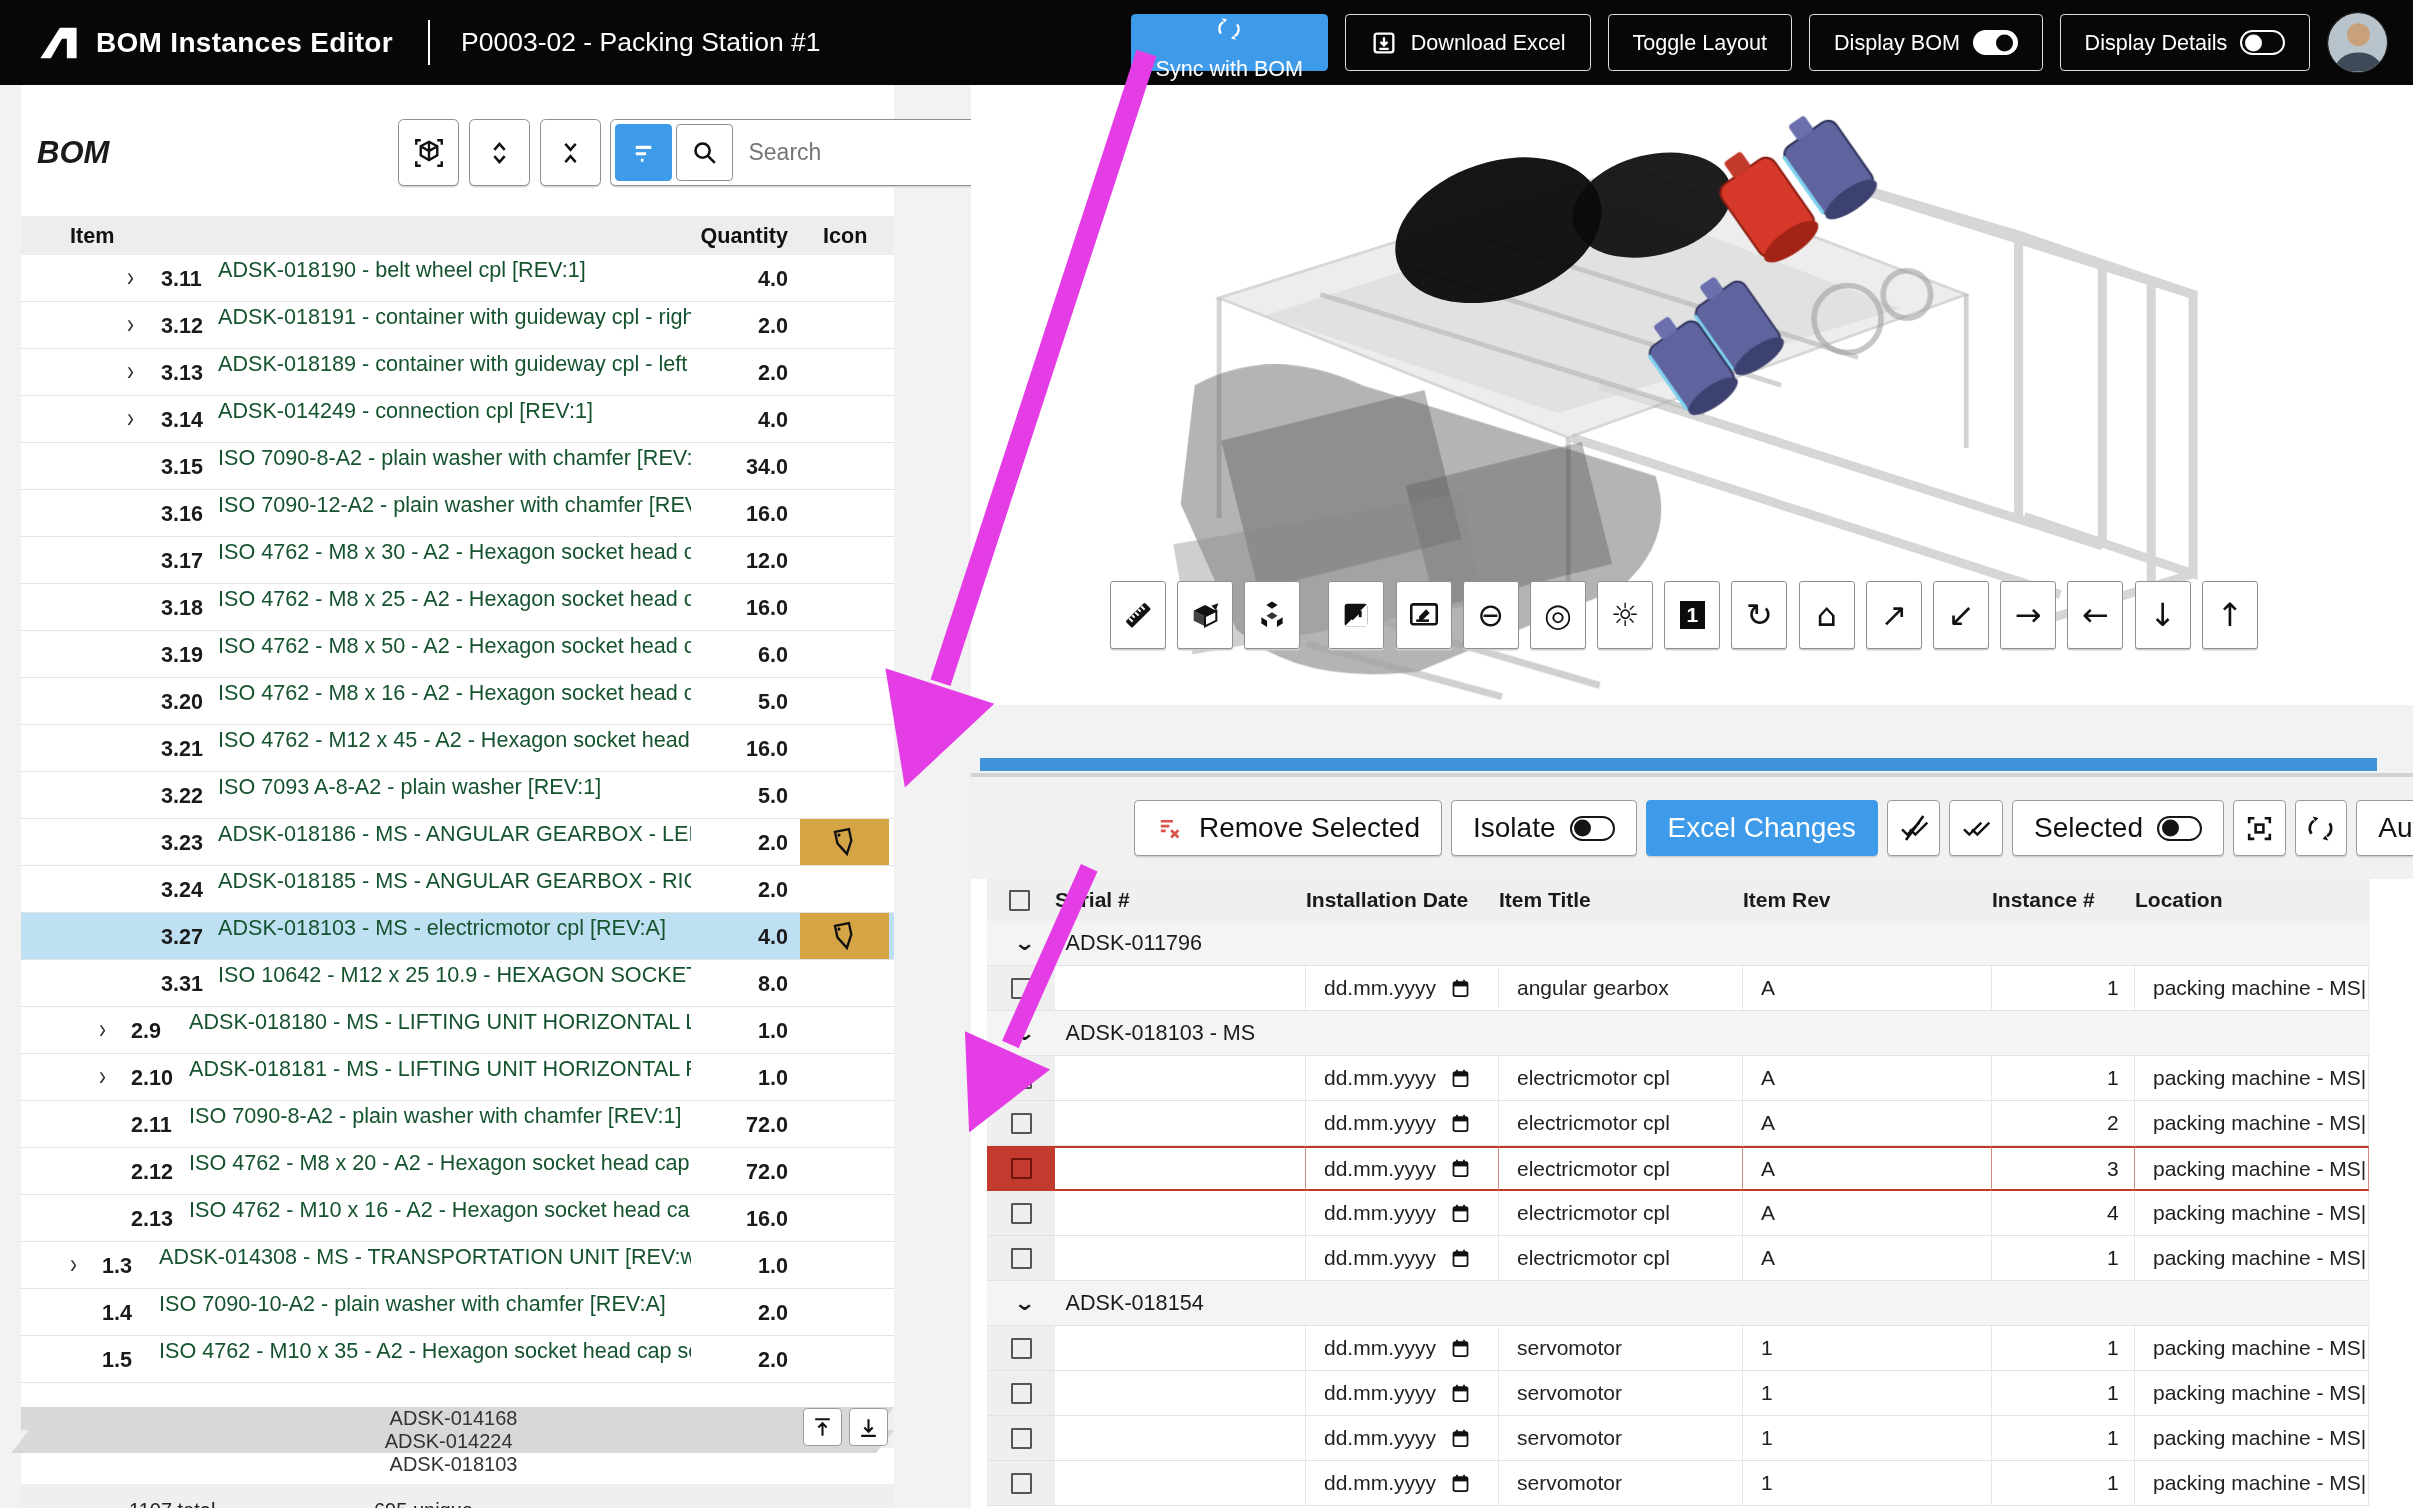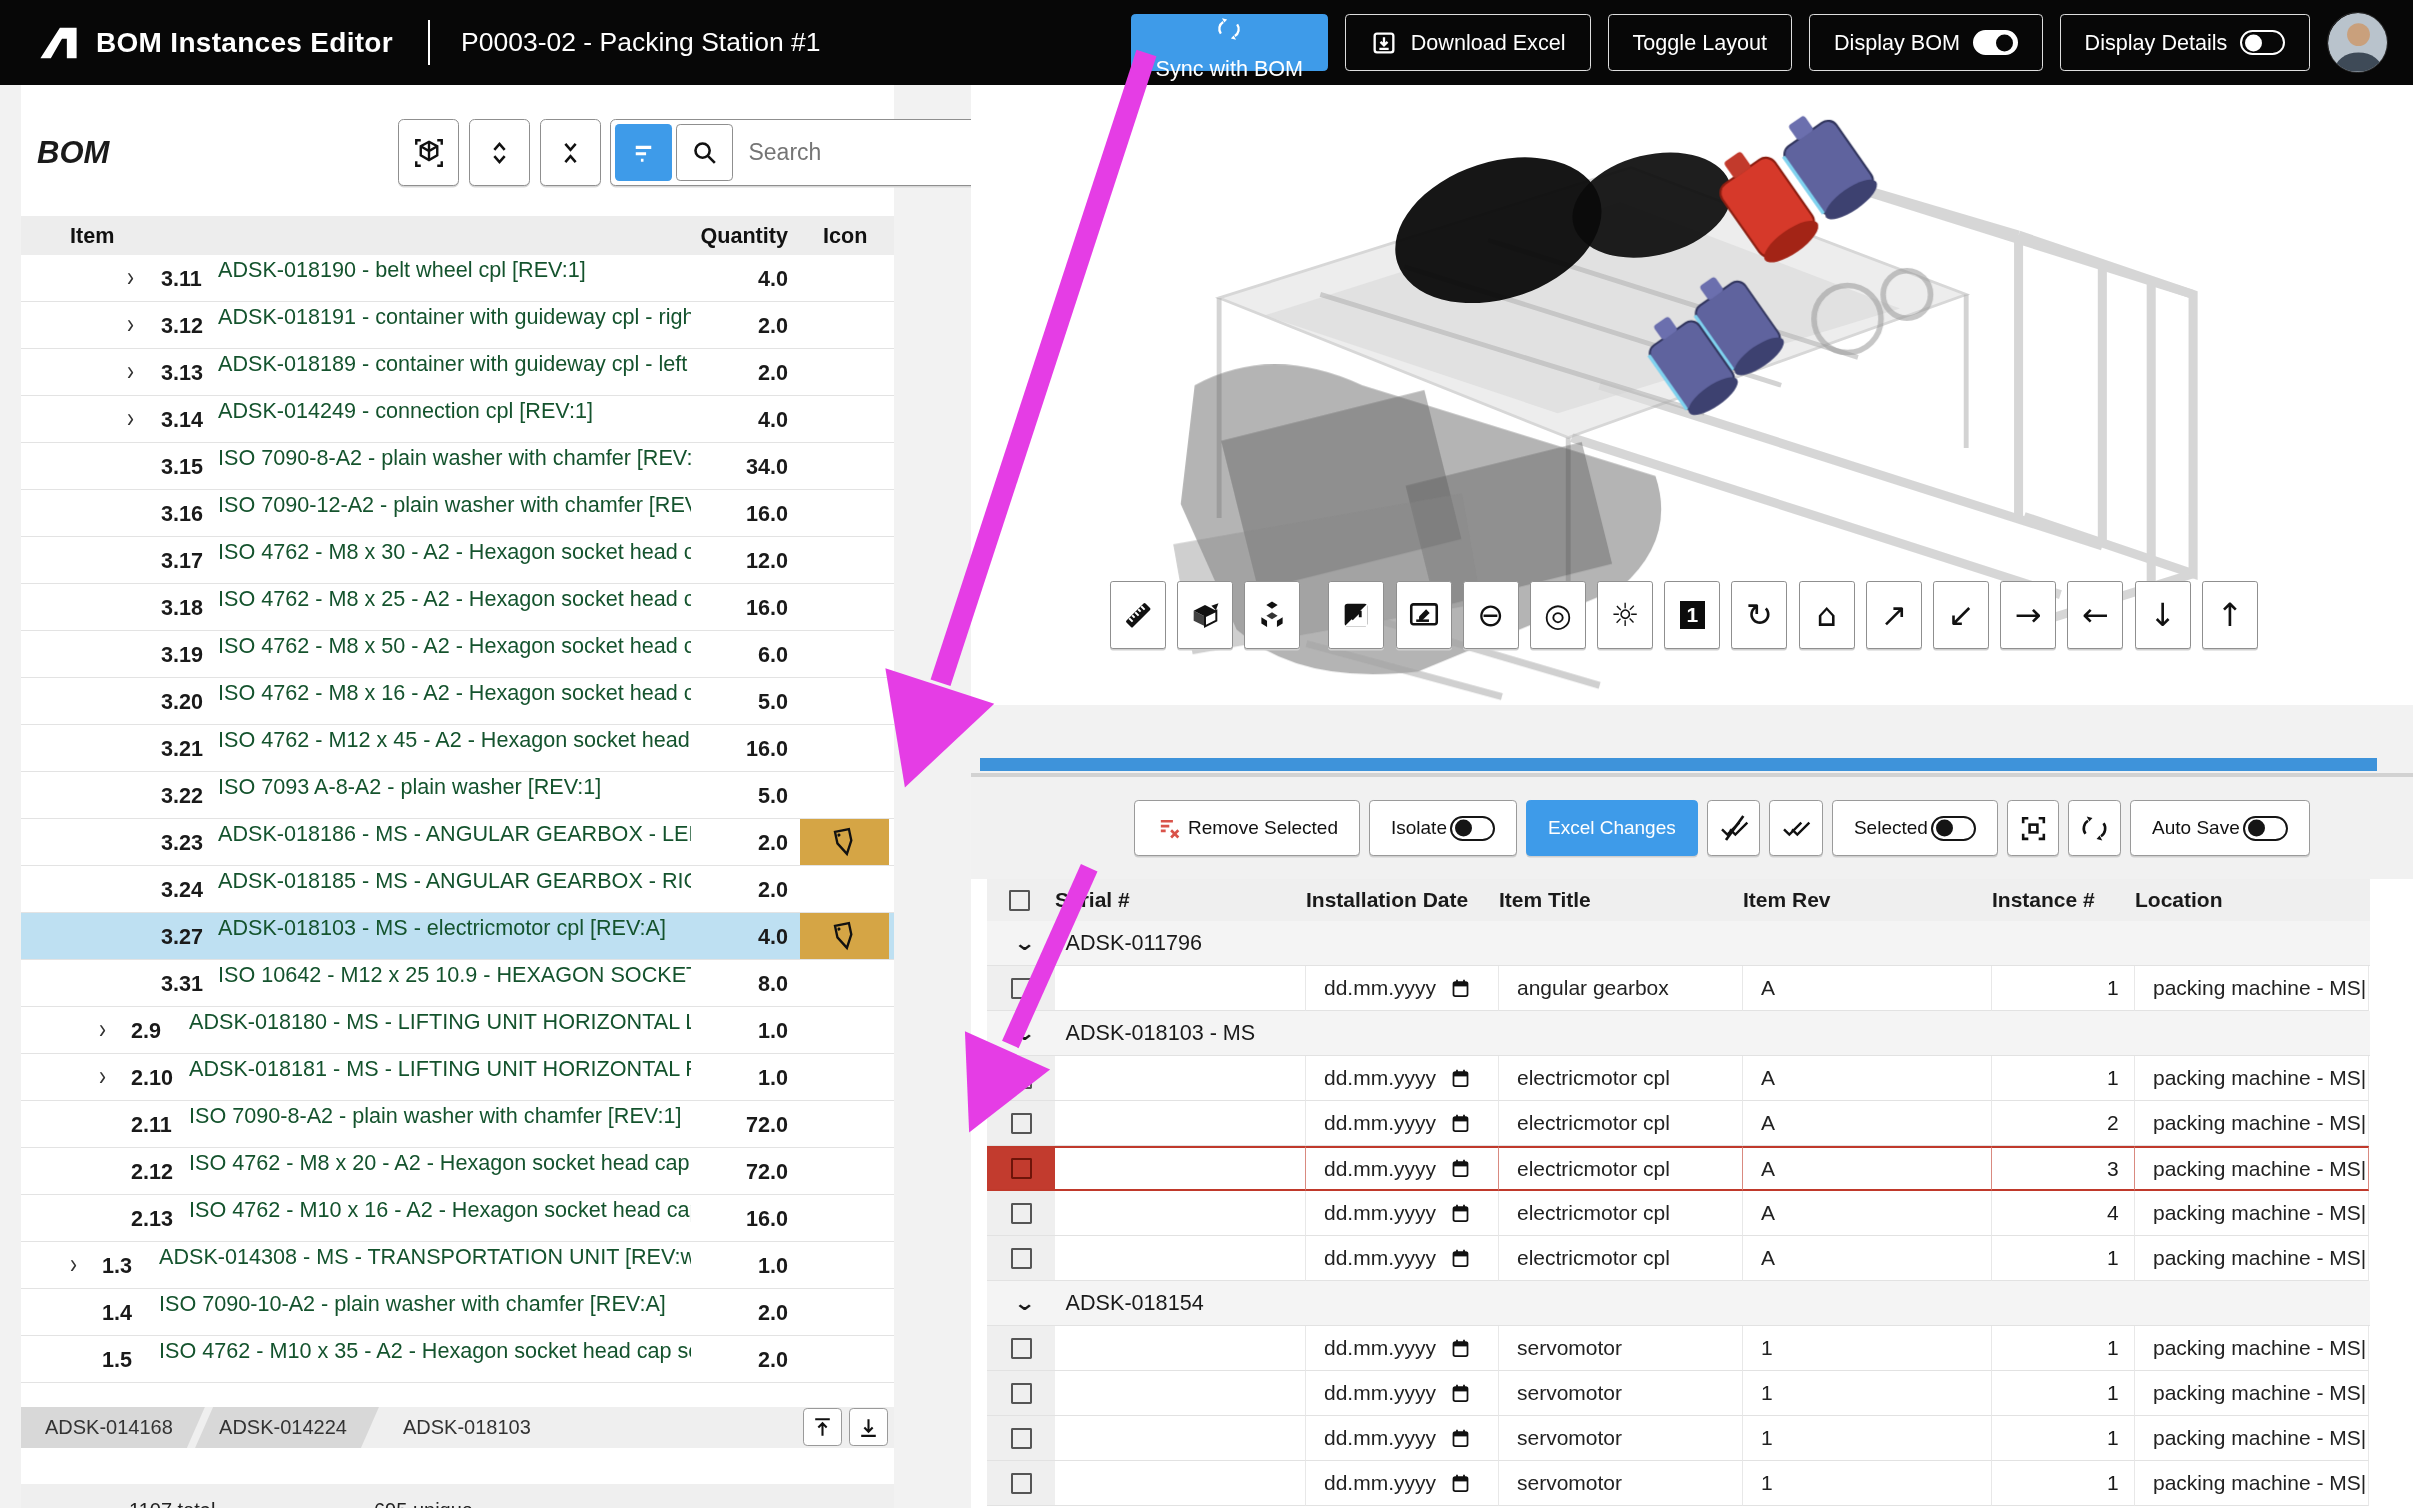--- a/index.html
+++ b/index.html
@@ -52,21 +52,21 @@
   .bom-row .chev{position:absolute;top:9.8px;font-size:21px;color:#333;transform:scaleY(1.3);}
   .bom-row .num{position:absolute;top:11.2px;font-weight:bold;}
   .bom-row .title{position:absolute;top:2px;right:203px;overflow:hidden;white-space:nowrap;color:#14532d;}
   .bom-row .qty{position:absolute;top:11.2px;right:106px;font-weight:bold;text-align:right;min-width:63px;}
   .bom-row .tagcell{position:absolute;left:779px;top:0;width:89px;height:100%;background:#D5A545;
                     display:flex;align-items:center;justify-content:center;}
   .lv3 .chev{left:106px;} .lv3 .num{left:140px;} .lv3 .title{left:197px;}
   .lv2 .chev{left:78px;} .lv2 .num{left:110px;} .lv2 .title{left:168px;}
   .lv1 .chev{left:49px;}  .lv1 .num{left:81px;} .lv1 .title{left:138px;}
 
-  .bom-crumbbar{position:absolute;left:0;top:1322px;width:873px;height:41px;background:#efefef;display:flex;align-items:stretch;}
+  .bom-crumbbar{position:absolute;left:0;top:1322px;width:873px;height:41px;background:#efefef;display:flex;align-items:stretch;flex-direction:column;}
   .crumb{display:flex;align-items:center;justify-content:center;font-size:20px;color:#333;padding:0 32px 0 24px;cursor:pointer;}
   .crumb.g1{background:#d8d8d8;clip-path:polygon(0 0,100% 0,calc(100% - 18px) 100%,0 100%);}
   .crumb.g2{background:#d8d8d8;clip-path:polygon(18px 0,100% 0,calc(100% - 18px) 100%,0 100%);margin-left:-9.8px;}
   .crumb.g3{background:transparent;}
   .crumb-btns{position:absolute;right:5.6px;top:1.4px;display:flex;gap:7px;}
   .crumb-btns .sq{width:39px;height:38px;border:1.4px solid #9a9a9a;border-radius:4.2px;background:#fff;display:flex;align-items:center;justify-content:center;cursor:pointer;}
   .bom-stats{position:absolute;left:0;top:1367px;width:873px;height:57px;background:#efefef;font-size:20px;color:#222;margin-top:32px;}
   .bom-stats .t{position:absolute;left:108px;top:15.4px;}
   .bom-stats .u{position:absolute;left:353px;top:15.4px;}
 
@@ -82,21 +82,21 @@
 
   
   .ser-heading{position:absolute;left:971px;top:707px;width:1443px;height:49px;display:flex;
                align-items:center;justify-content:center;gap:12.6px;font-size:28px;font-weight:bold;background:#fff;}
   .blue-bar{position:absolute;left:980px;top:758px;width:1397px;height:12.6px;background:#3E93DA;}
   .gray-line{position:absolute;left:971px;top:773px;width:1443px;height:3.5px;background:#d2d2d2;}
   .ser-section{position:absolute;left:971px;top:777px;width:1443px;height:732px;background:#fff;overflow:hidden;}
   .ser-band{position:absolute;left:0;top:0;width:1443px;height:102px;background:#f1f1f1;}
   .ser-toolbar{position:absolute;left:163px;top:23px;display:flex;gap:9px;align-items:stretch;height:56px;}
   .sbtn{background:#fff;border:1.4px solid #9a9a9a;border-radius:4.2px;display:flex;align-items:center;justify-content:center;
-        gap:3px;font-size:19px;color:#111;padding:0 21px;cursor:pointer;box-shadow:0 1.4px 0 #cfcfcf;white-space:nowrap;}
+        gap:14px;font-size:28px;color:#111;padding:0 21px;cursor:pointer;box-shadow:0 1.4px 0 #cfcfcf;white-space:nowrap;}
   .sbtn.blue{background:#3E9BE9;border-color:#3E9BE9;color:#fff;}
   .sbtn.iconly{padding:0 9.8px;}
 
   .ser-table{position:absolute;left:16px;top:102px;width:1383px;}
   .srow{display:grid;grid-template-columns:68px 251px 193px 244px 249px 143px 234px;}
   .s-hrow{height:42px;background:#efefef;font-size:21px;font-weight:bold;align-items:center;}
   .s-hrow>div{display:flex;align-items:center;height:100%;}
   .s-grow{height:45px;background:#f4f4f4;border-bottom:0.7px solid #e2e2e2;display:flex;align-items:center;font-size:21.6px;cursor:pointer;}
   .s-grow .gchev{margin-left:29px;font-size:21px;font-weight:bold;transform:scaleX(1.3);}
   .s-grow .glabel{margin-left:32px;}

